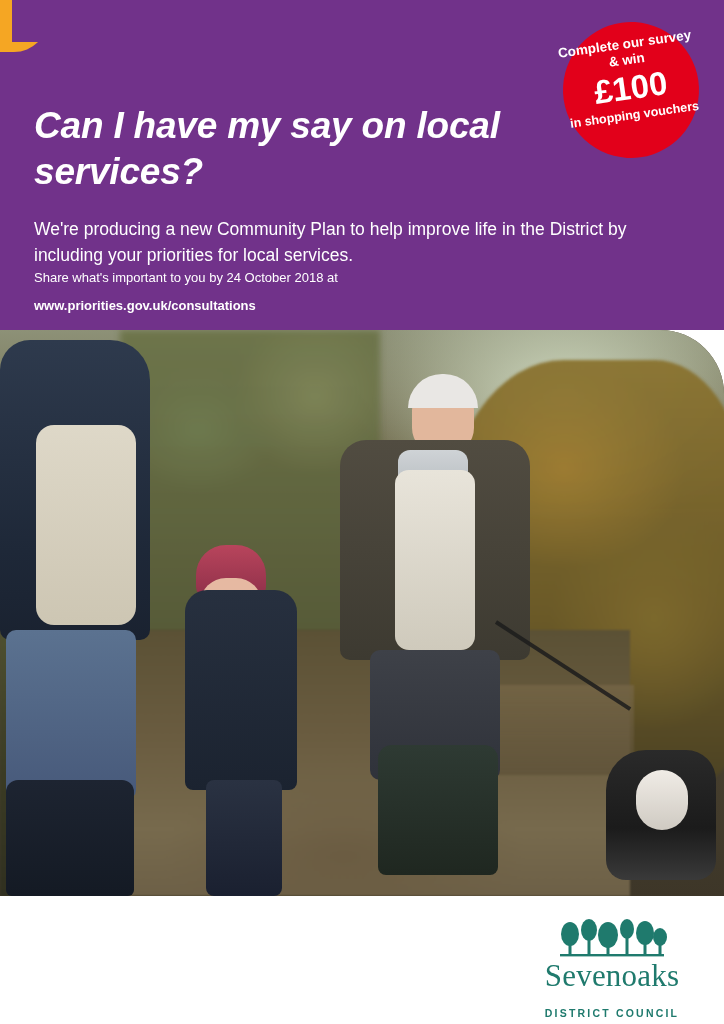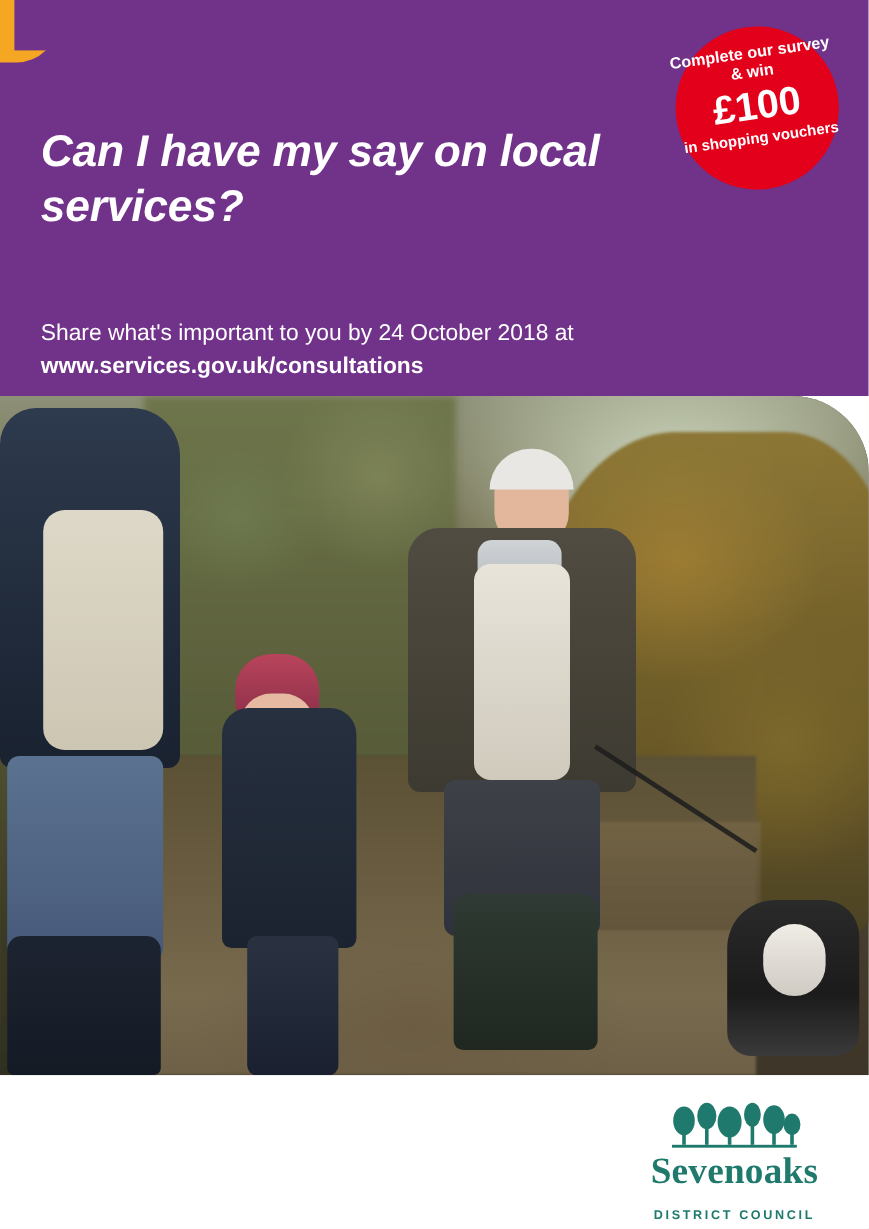--- a/index.html
+++ b/index.html
@@ -72,21 +72,21 @@
     font-size: 17.5px;
     line-height: 26px;
     font-weight: normal;
   }
   .share-line {
     position: absolute;
     left: 34px;
     top: 265px;
     width: 640px;
     color: #ffffff;
-    font-size: 19px;
+    font-size: 13px;
     line-height: 26px;
   }
   .share-line .url {
     display: block;
     font-weight: bold;
     margin-top: 2px;
     text-decoration: none;
     color: #ffffff;
   }
 
@@ -314,21 +314,21 @@
     text-align: center;
   }
   .logo .trees {
     display: block;
     margin: 0 auto 2px auto;
   }
   .logo .name {
     color: #1f7a6d;
     font-family: "Liberation Serif", serif;
     font-size: 31px;
-    font-weight: bold;
+    font-weight: normal;
     line-height: 32px;
     letter-spacing: .2px;
   }
   .logo .sub {
     color: #1f7a6d;
     font-size: 10.5px;
     letter-spacing: 2.2px;
     font-weight: bold;
     margin-top: 15px;
   }
@@ -338,24 +338,25 @@
 
 <div class="poster">
 
   <div class="hero-purple">
     <div class="corner-flash"></div>
     <div class="corner-flash-cover"></div>
   </div>
 
   <h1 class="headline">Can I have my say on local services?</h1>
 
+  <p class="subhead">We're producing a new Community Plan to help improve life in the District by including your priorities for local services.</p>
 
   <div class="share-line">
     <span>Share what's important to you by 24 October 2018 at</span>
-    <a class="url" href="#">www.services.gov.uk/consultations</a>
+    <a class="url" href="#">www.priorities.gov.uk/consultations</a>
   </div>
 
   <div class="roundel">
     <div class="r1">Complete our survey &amp; win</div>
     <div class="r2">£100</div>
     <div class="r3">in shopping vouchers</div>
   </div>
 
   <div class="photo">
     <div class="sky"></div>

